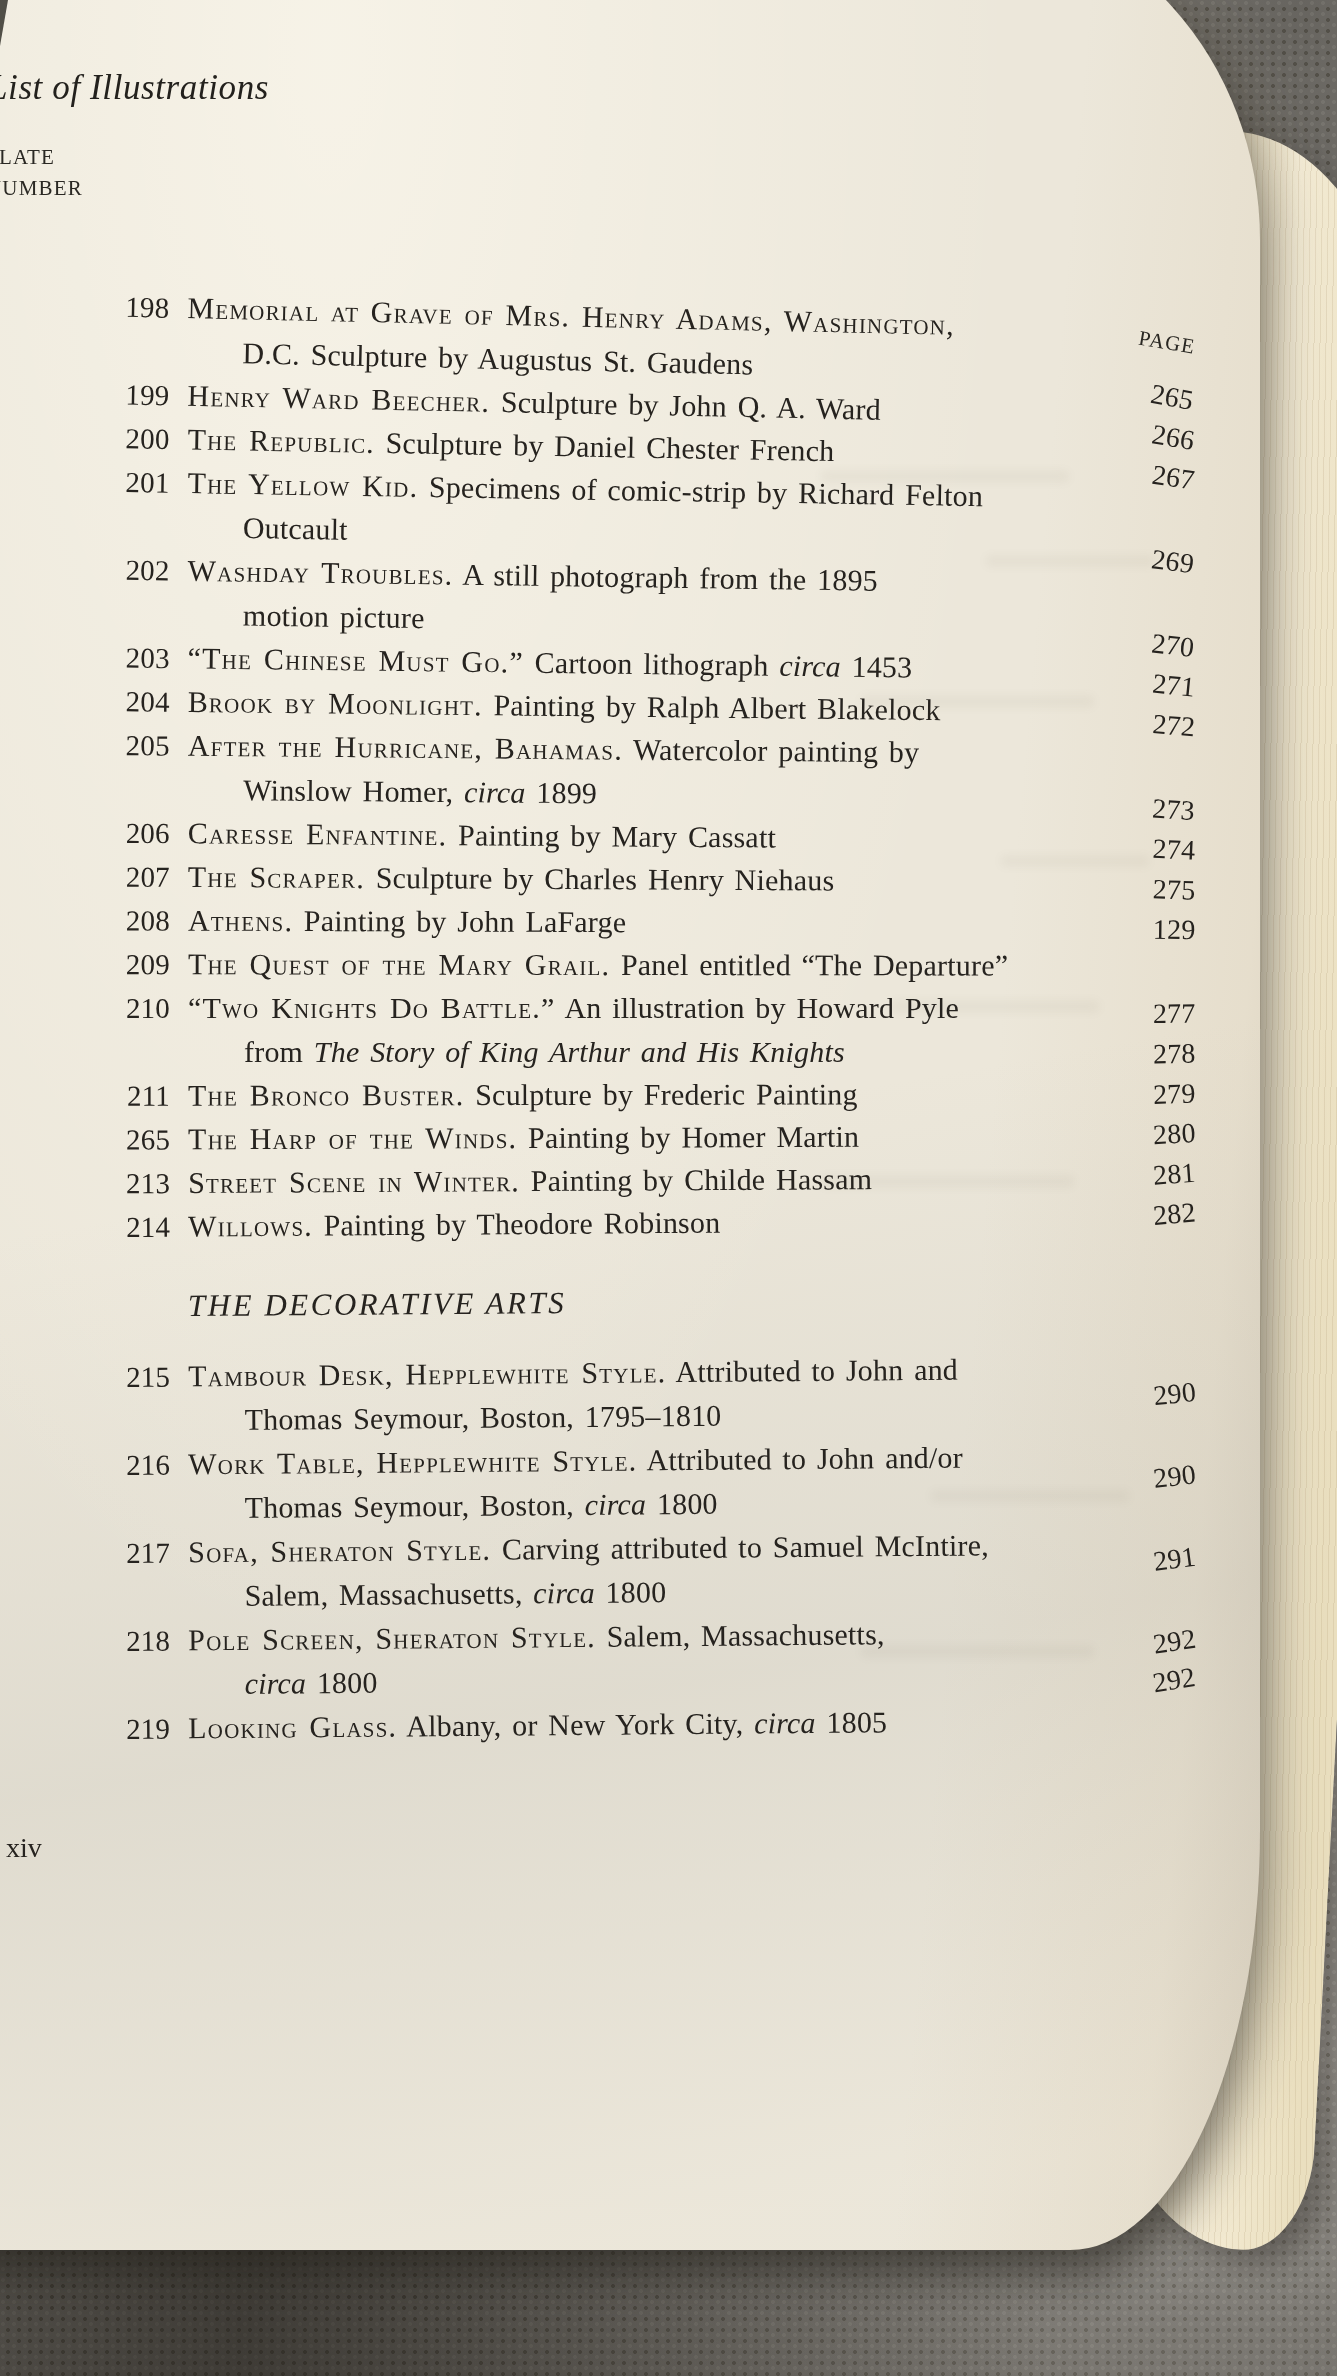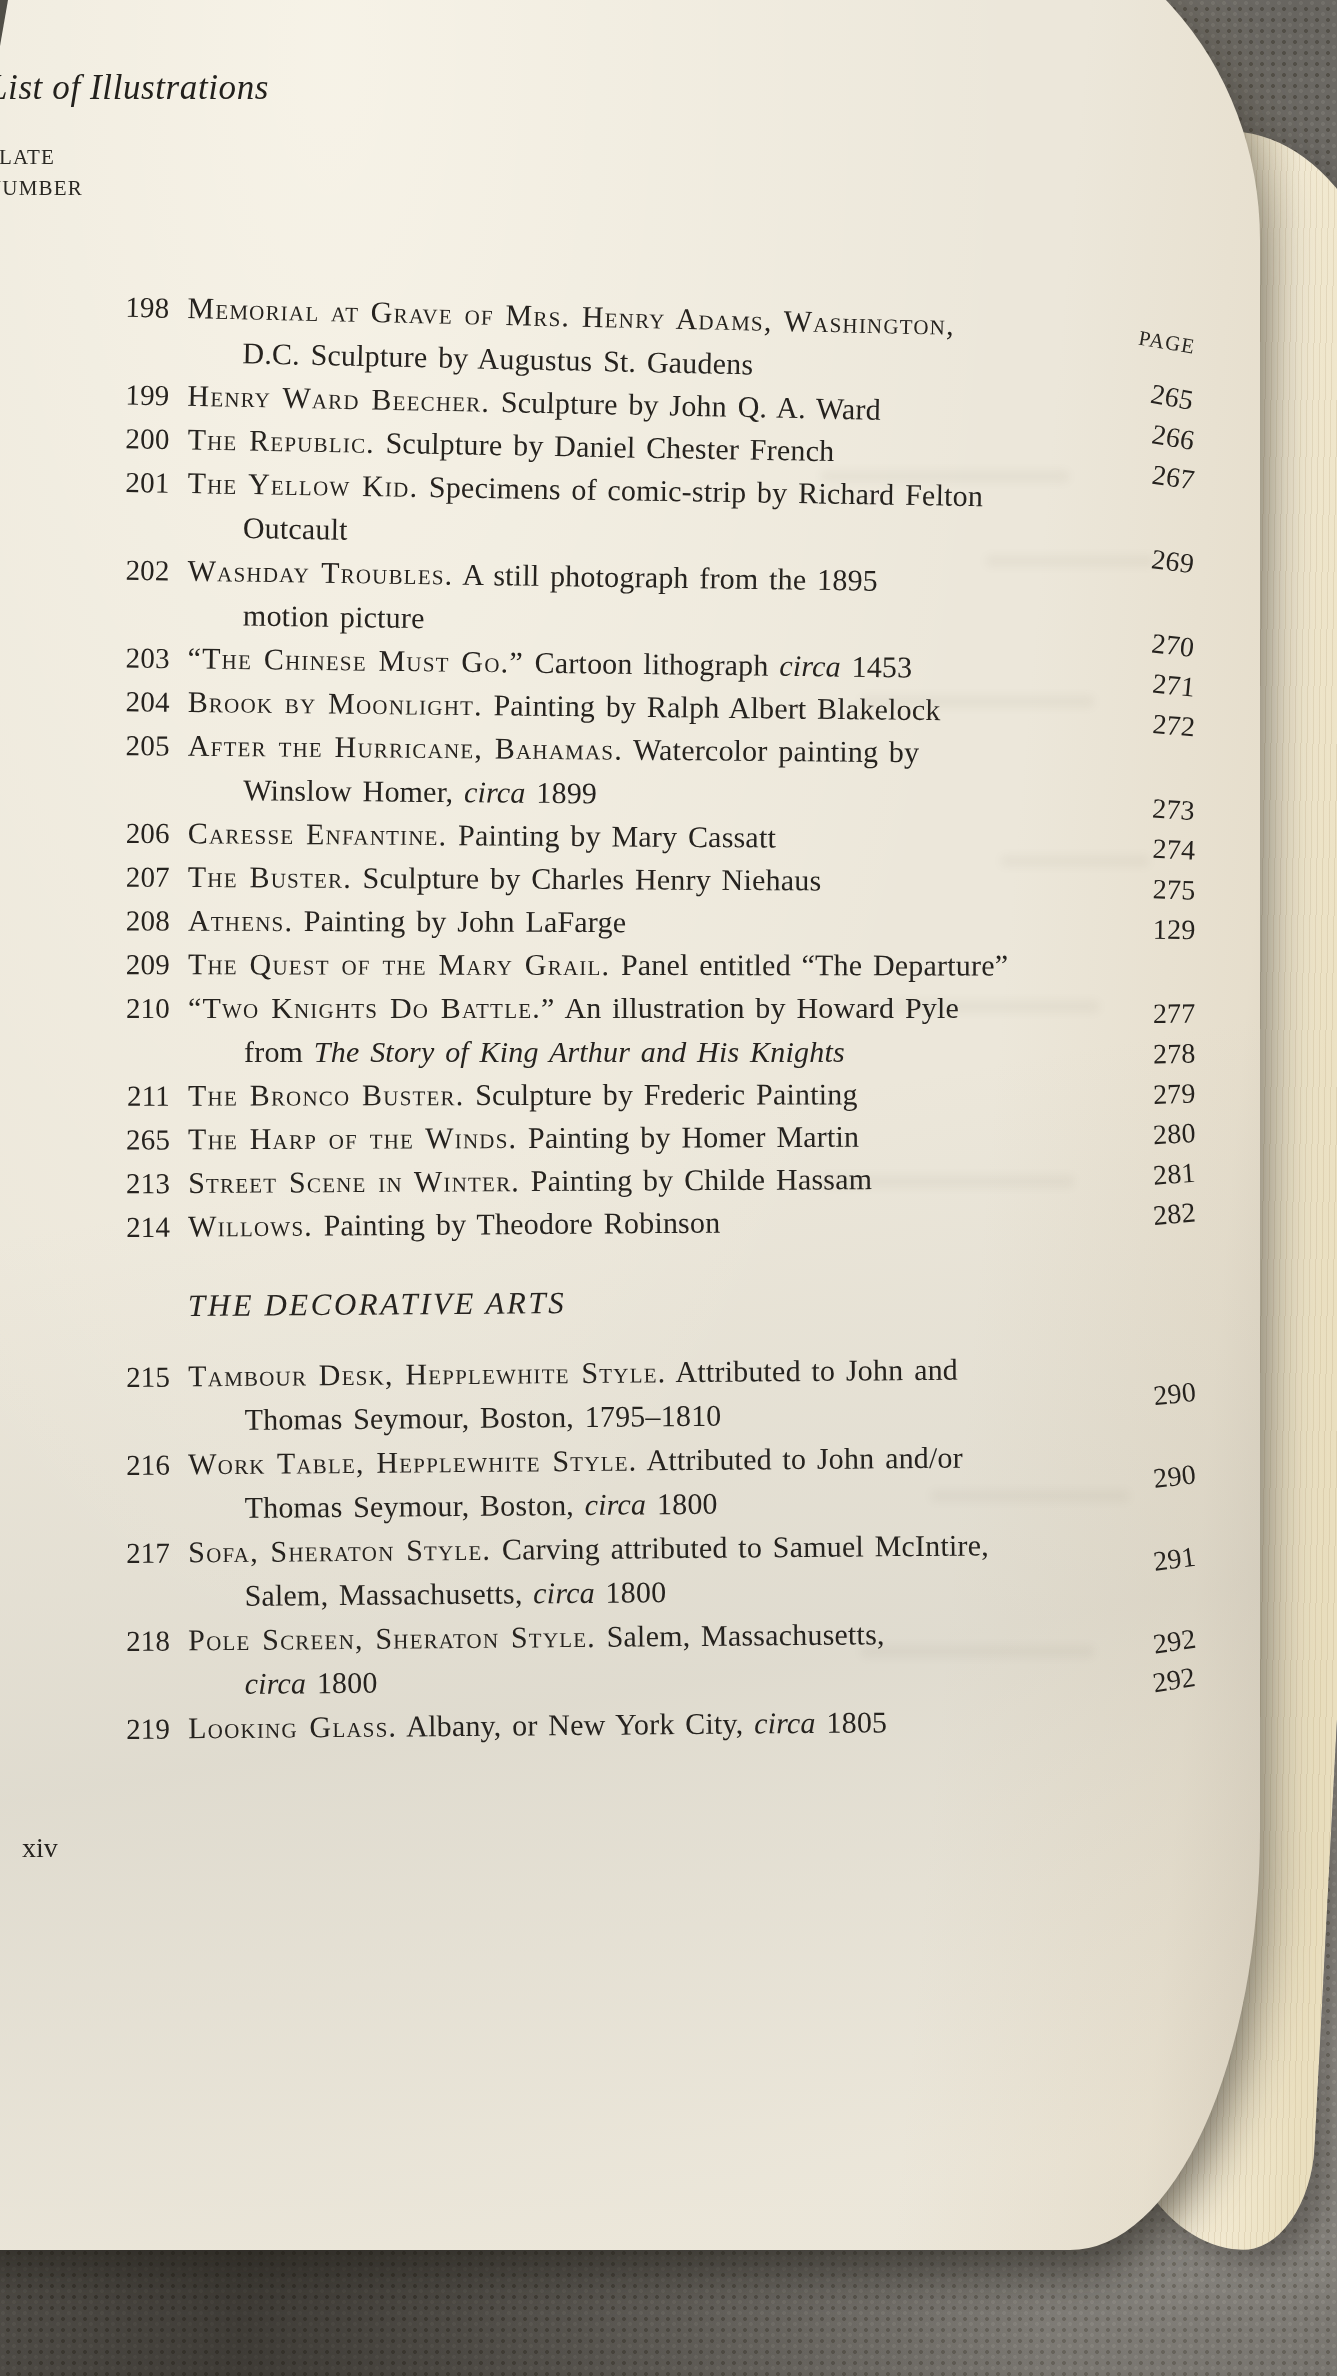--- a/index.html
+++ b/index.html
@@ -56,21 +56,21 @@
   .entry{position:relative;transform-origin:0 0;}
   .line{position:relative;padding-left:188px;line-height:44px;font-size:30px;
     white-space:nowrap;word-spacing:3px;letter-spacing:0.2px;}
   .line.cont{padding-left:244px;}
   .plate{position:absolute;left:0;top:0;width:170px;text-align:right;font-size:29px;}
   .pagenum{position:absolute;right:0;top:0;font-size:28px;}
   .seg.sc{font-variant:small-caps;letter-spacing:1.2px;}
   .seg.it{font-style:italic;}
   .section-heading{margin:34px 0 28px 188px;line-height:44px;font-size:31px;font-style:italic;
     letter-spacing:2.5px;transform:rotate(-0.45deg);transform-origin:0 50%;}
-  .folio{position:absolute;left:6px;top:1832px;font-size:28px;color:#26231f;margin-left:16px;}
+  .folio{position:absolute;left:6px;top:1832px;font-size:28px;color:#26231f;}
 </style>
 </head>
 <body>
 
 <div class="scene">
   <div class="fabric"></div>
   <div class="fore-edge"></div>
   <div class="page"></div>
   <div class="corner-notch"></div>
 
@@ -120,21 +120,21 @@
           <div class="line"><span class="plate">204</span><span class="seg sc">Brook by Moonlight.</span><span class="seg n"> Painting by Ralph Albert Blakelock</span><span class="pagenum" style="transform: translateY(13.1px) rotate(3.9deg);">272</span></div>
         </div>
         <div class="entry" style="transform: rotate(0.52deg);">
           <div class="line"><span class="plate">205</span><span class="seg sc">After the Hurricane, Bahamas.</span><span class="seg n"> Watercolor painting by</span></div>
           <div class="line cont"><span class="seg n">Winslow Homer, </span><span class="seg it">circa</span><span class="seg n"> 1899</span><span class="pagenum" style="transform: translateY(11.2px) rotate(3deg);">273</span></div>
         </div>
         <div class="entry" style="transform: rotate(0.41deg);">
           <div class="line"><span class="plate">206</span><span class="seg sc">Caresse Enfantine.</span><span class="seg n"> Painting by Mary Cassatt</span><span class="pagenum" style="transform: translateY(9.4px) rotate(2.2deg);">274</span></div>
         </div>
         <div class="entry" style="transform: rotate(0.31deg);">
-          <div class="line"><span class="plate">207</span><span class="seg sc">The Buster.</span><span class="seg n"> Sculpture by Charles Henry Niehaus</span><span class="pagenum" style="transform: translateY(7.6px) rotate(1.4deg);">275</span></div>
+          <div class="line"><span class="plate">207</span><span class="seg sc">The Scraper.</span><span class="seg n"> Sculpture by Charles Henry Niehaus</span><span class="pagenum" style="transform: translateY(7.6px) rotate(1.4deg);">275</span></div>
         </div>
         <div class="entry" style="transform: rotate(0.2deg);">
           <div class="line"><span class="plate">208</span><span class="seg sc">Athens.</span><span class="seg n"> Painting by John LaFarge</span><span class="pagenum" style="transform: translateY(5.8px) rotate(0.5deg);">129</span></div>
         </div>
         <div class="entry" style="transform: rotate(0.09deg);">
           <div class="line"><span class="plate">209</span><span class="seg sc">The Quest of the Mary Grail.</span><span class="seg n"> Panel entitled “The Departure”</span></div>
           <div class="line cont"><span class="pagenum" style="transform: translateY(4px) rotate(-0.3deg);">277</span></div>
         </div>
         <div class="entry" style="transform: rotate(-0.01deg);">
           <div class="line"><span class="plate">210</span><span class="seg sc">“Two Knights Do Battle.”</span><span class="seg n"> An illustration by Howard Pyle</span></div>

